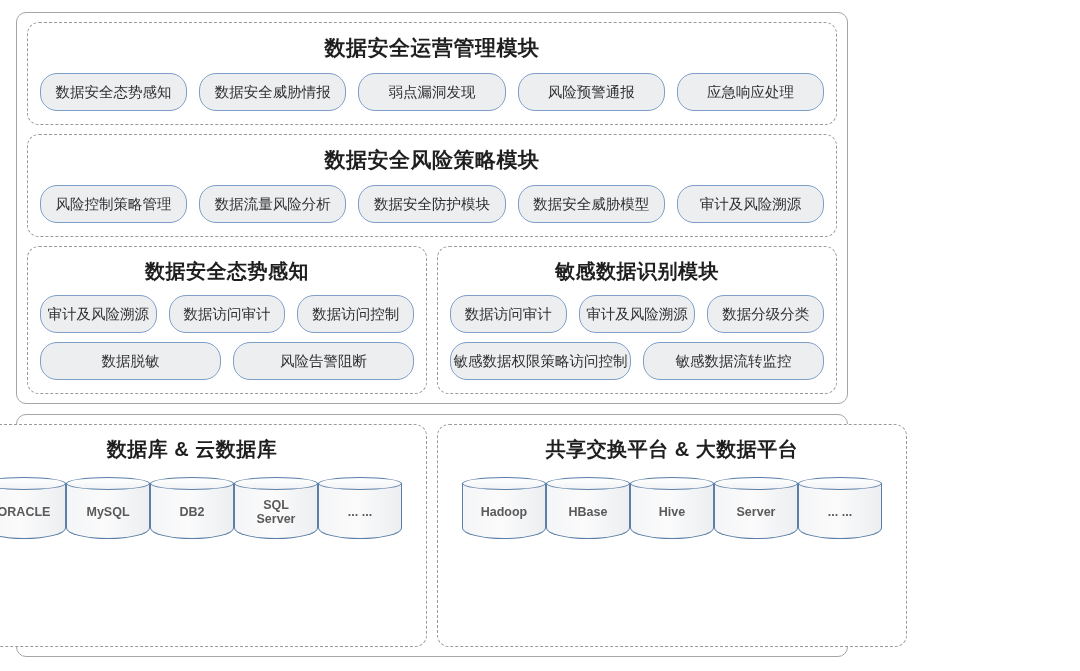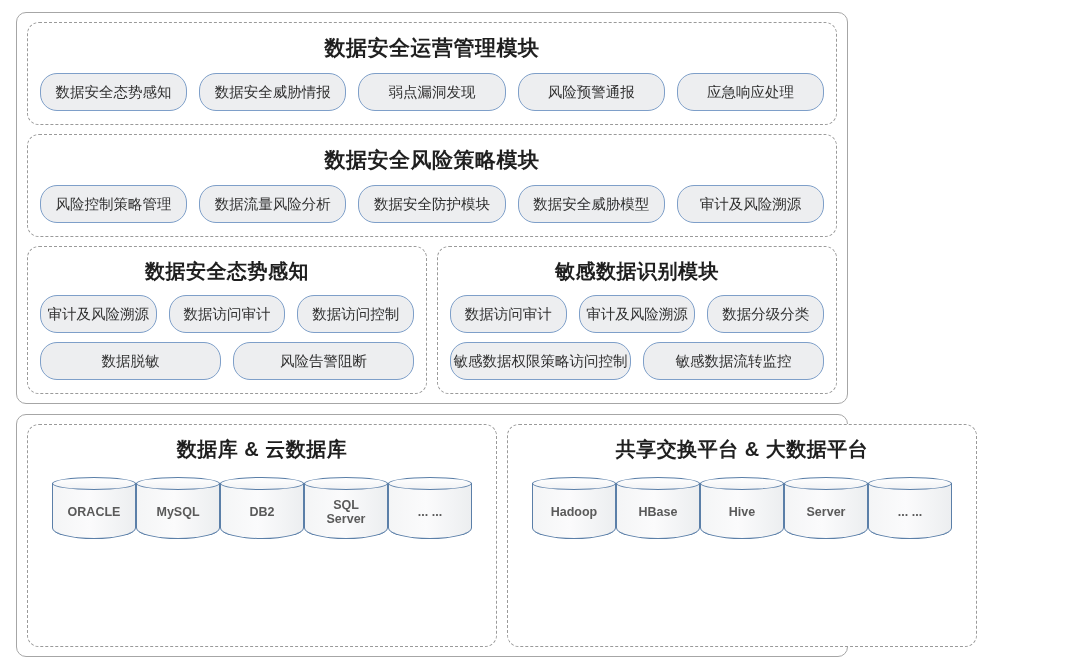--- a/index.html
+++ b/index.html
@@ -31,21 +31,21 @@
     border: 1px solid #a6a6a6;
     border-radius: 10px;
     background: #ffffff;
     box-sizing: border-box;
     padding: 9px 10px;
     display: flex;
     flex-direction: column;
     gap: 9px;
   }
   .outer-top { flex: 0 0 auto; }
-  .outer-bottom { flex: 1 1 auto; }
+  .outer-bottom { flex: 1 1 auto; align-items: center; }
 
   
   .panel {
     border: 1px dashed #9a9a9a;
     border-radius: 12px;
     background: #ffffff;
     box-sizing: border-box;
     padding: 10px 12px 13px 12px;
     display: flex;
     flex-direction: column;

